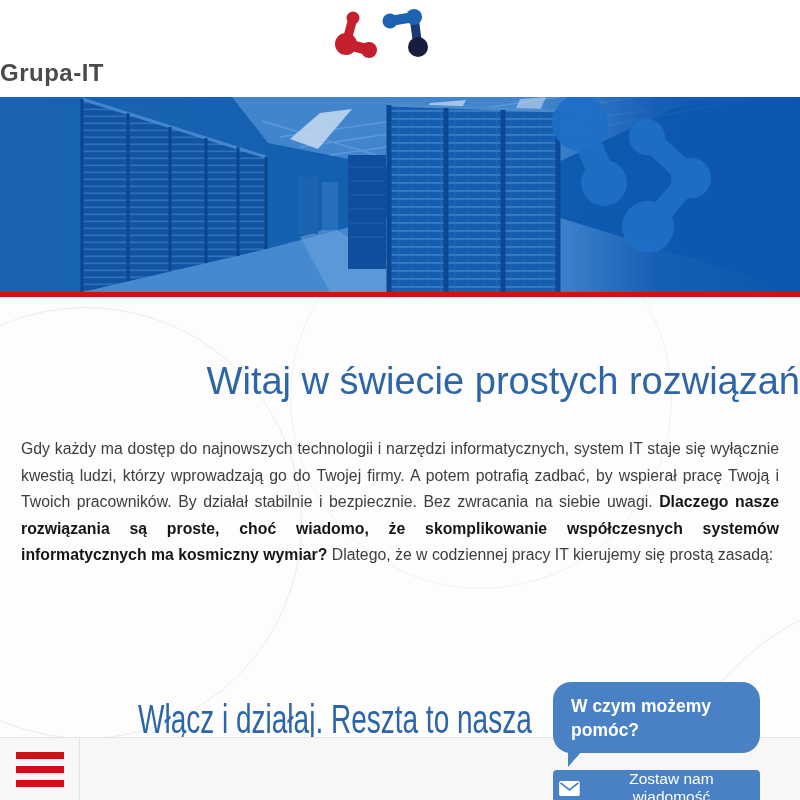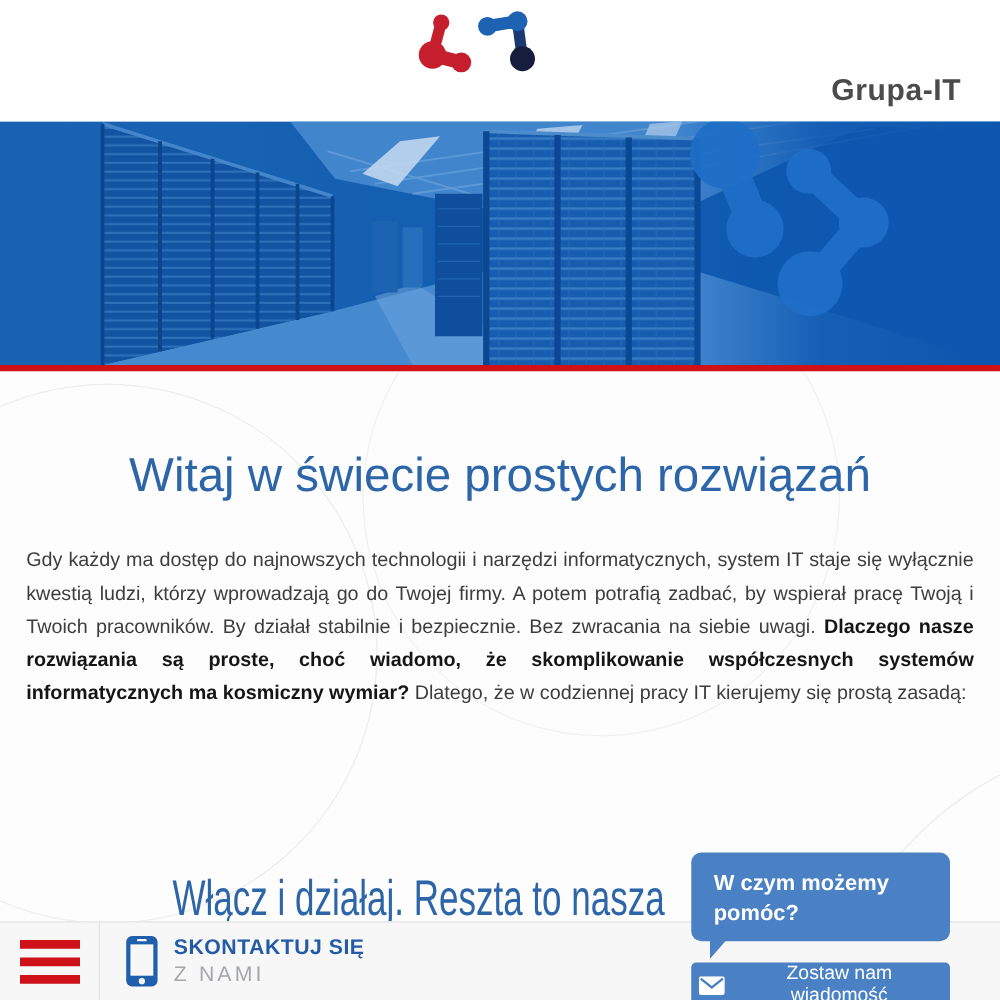--- a/index.html
+++ b/index.html
@@ -2,21 +2,21 @@
 <html><head>
 <meta charset="utf-8">
 <style>
   html,body{margin:0;padding:0;}
   body{width:800px;height:800px;overflow:hidden;position:relative;background:#fdfdfd;
        font-family:"Liberation Sans", sans-serif;}
   .viewport{position:absolute;inset:0;width:800px;height:800px;overflow:hidden;}
 
   
   .site-header{position:absolute;top:0;left:0;width:800px;height:97px;background:#ffffff;z-index:3;}
-  .logo-wrap{position:absolute;left:0;top:6px;width:769px;text-align:right;}
+  .logo-wrap{position:absolute;left:0;top:6px;width:769px;text-align:left;}
   .logo-svg{display:block;margin:0 auto;}
   .brand-name{font-size:24px;font-weight:bold;color:#4b4b4b;letter-spacing:0.5px;margin-top:1px;}
 
   
   .hero{position:absolute;top:97px;left:0;width:800px;height:195px;overflow:hidden;}
   .accent-divider{position:absolute;top:292px;left:0;width:800px;height:5px;background:#d01217;z-index:2;}
 
   
   .content{position:absolute;top:297px;left:0;width:800px;height:503px;overflow:hidden;}
   .bg-circle{position:absolute;border-radius:50%;border:1px solid #ececec;background:transparent;}
@@ -40,21 +40,21 @@
   .hamburger{display:flex;flex-direction:column;gap:7px;cursor:pointer;}
   .hamburger span{display:block;width:48px;height:7px;background:#ce1019;}
   .contact-link{display:flex;align-items:center;margin-left:20px;gap:12px;cursor:pointer;}
   .contact-text{display:flex;flex-direction:column;justify-content:center;}
   .contact-title{font-size:17px;font-weight:bold;color:#235ba7;letter-spacing:0.4px;}
   .contact-subtitle{font-size:17px;color:#a5a7aa;letter-spacing:2.5px;margin-top:2px;}
 
   
   .chat-widget{position:absolute;z-index:10;}
   .chat-bubble{position:absolute;left:553px;top:682px;width:207px;height:71px;background:#4a81c4;
-               border-radius:8px;box-sizing:border-box;padding:12px 30px 0 18px;color:#ffffff;
+               border-radius:18px;box-sizing:border-box;padding:12px 30px 0 18px;color:#ffffff;
                font-size:17.5px;font-weight:bold;line-height:24px;cursor:pointer;}
   .chat-tail{position:absolute;left:568px;top:751px;width:0;height:0;
              border-top:16px solid #4a81c4;border-right:14px solid transparent;}
   .chat-button{position:absolute;left:553px;top:770px;width:207px;height:36px;background:#4a81c4;
                border:none;border-radius:4px 4px 0 0;display:flex;align-items:center;justify-content:center;
                gap:9px;color:#ffffff;font-size:15.5px;font-family:"Liberation Sans",sans-serif;cursor:pointer;}
 </style>
 </head>
 <body>
 
@@ -172,49 +172,37 @@
     </svg>
   </div>
 
   <div class="accent-divider"></div>
 
   <main class="content">
     <div class="bg-circle c1"></div>
     <div class="bg-circle c2"></div>
     <div class="bg-circle c3"></div>
 
-    <h1 class="page-title" style="margin:0;">
+    <h1 class="page-title" style="margin:0;text-align:right;">
       <div>Witaj w świecie prostych rozwiązań</div>
     </h1>
 
     <p class="intro-paragraph">
       <span>Gdy każdy ma dostęp do najnowszych technologii i narzędzi informatycznych, system IT staje się wyłącznie kwestią ludzi, którzy wprowadzają go do Twojej firmy. A potem potrafią zadbać, by wspierał pracę Twoją i Twoich pracowników. By działał stabilnie i bezpiecznie. Bez zwracania na siebie uwagi. </span><b>Dlaczego nasze rozwiązania są proste, choć wiadomo, że skomplikowanie współczesnych systemów informatycznych ma kosmiczny wymiar?</b><span> Dlatego, że w codziennej pracy IT kierujemy się prostą zasadą:</span>
     </p>
 
     <h2 class="section-title" style="margin:0;">Włącz i działaj. Reszta to nasza</h2>
   </main>
 
   <div class="contact-bar">
     <div class="menu-cell">
       <div class="hamburger">
         <span></span>
           <span></span>
           <span></span>
-      </div>
-    </div>
-    <div class="contact-link">
-      <svg width="27" height="44" viewBox="0 0 28 44">
-        <rect x="1" y="1" width="26" height="42" rx="5" fill="#1f5fad"></rect>
-        <rect x="4.5" y="8" width="19" height="26" fill="#f7f7f7"></rect>
-        <rect x="10" y="3.5" width="8" height="2" rx="1" fill="#f7f7f7"></rect>
-        <circle cx="14" cy="38.5" r="2.6" fill="#f7f7f7"></circle>
-      </svg>
-      <div class="contact-text">
-        <div class="contact-title">SKONTAKTUJ SIĘ</div>
-        <div class="contact-subtitle">Z NAMI</div>
       </div>
     </div>
   </div>
 
   <div class="chat-widget">
     <div class="chat-bubble">
       <span>W czym możemy pomóc?</span>
     </div>
     <div class="chat-tail"></div>
     <button class="chat-button">

